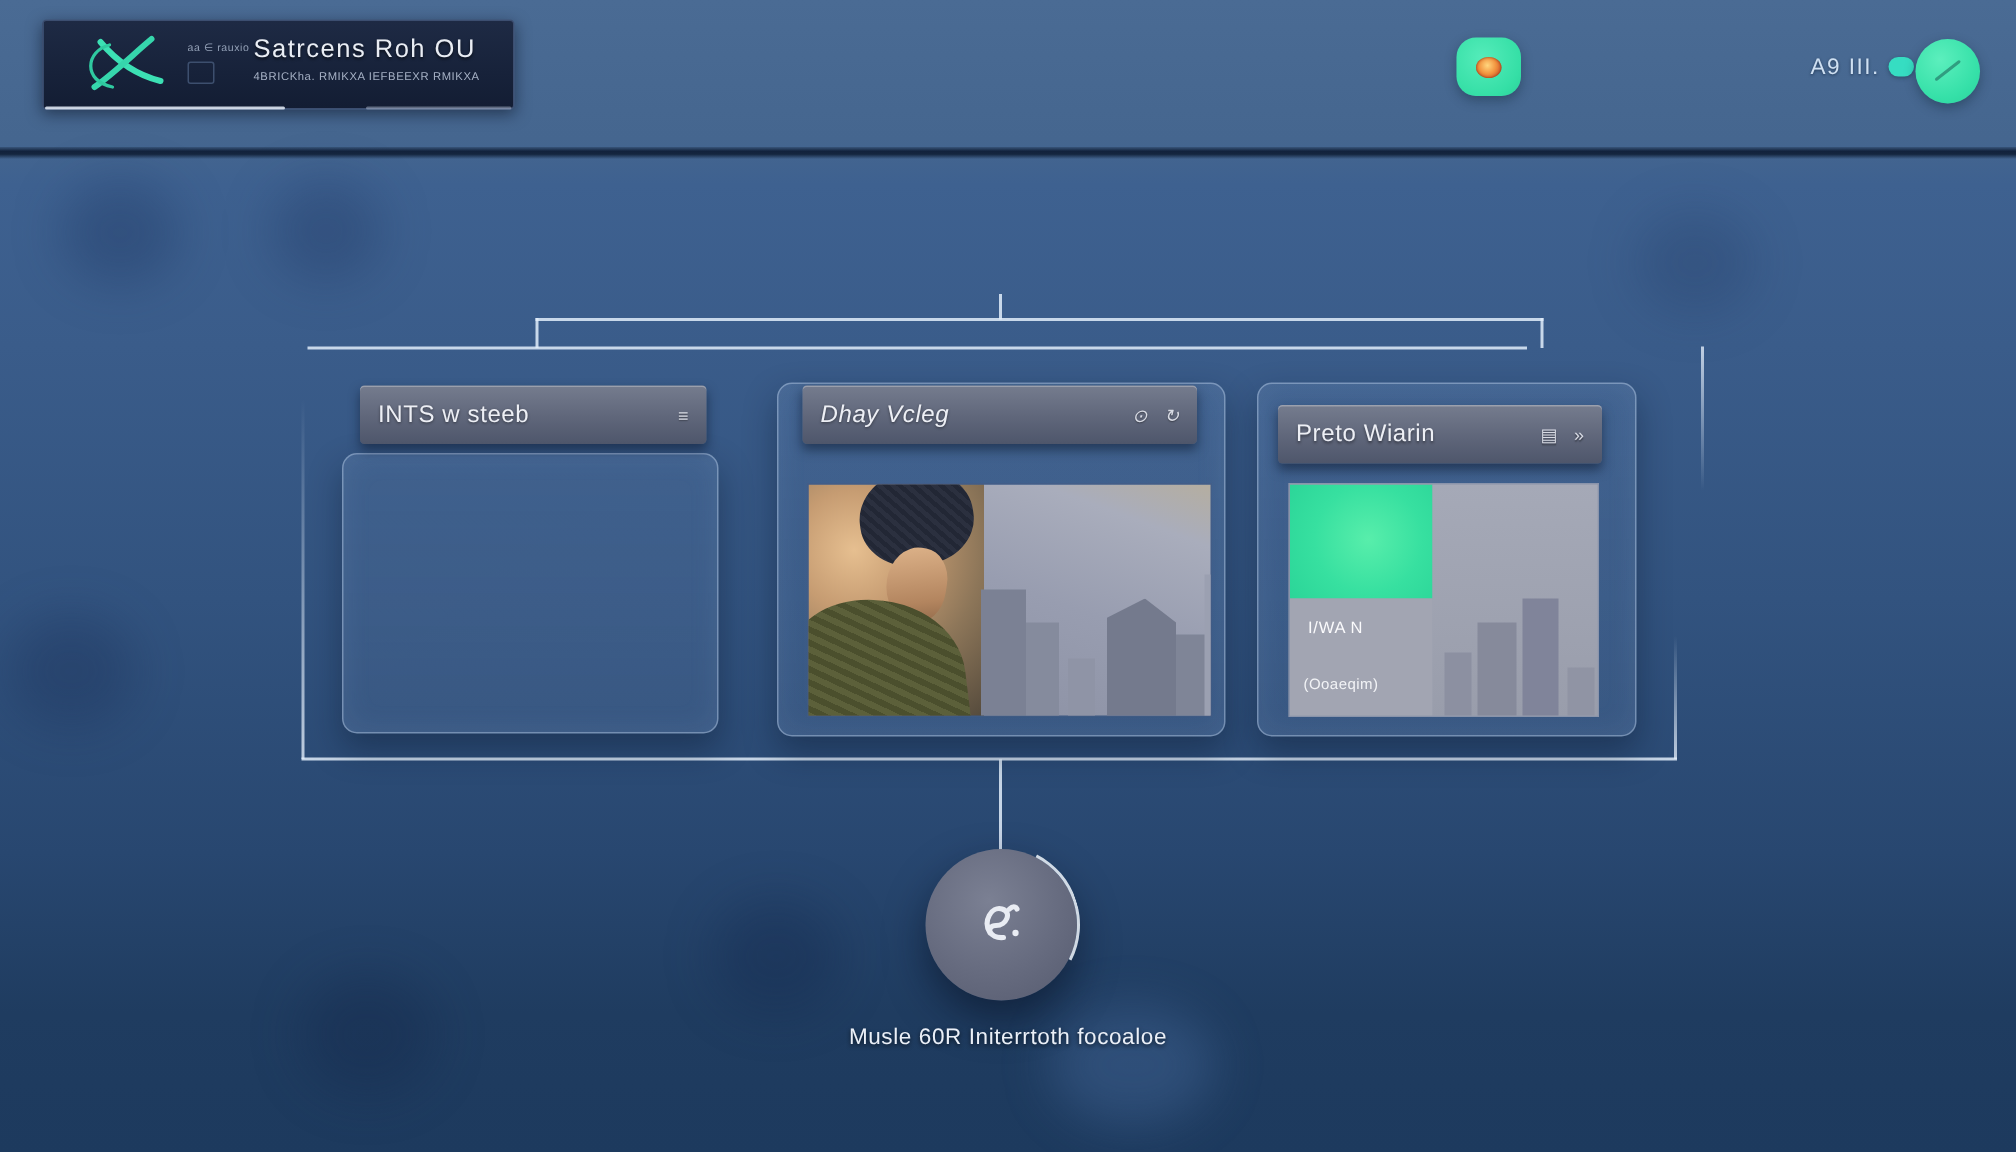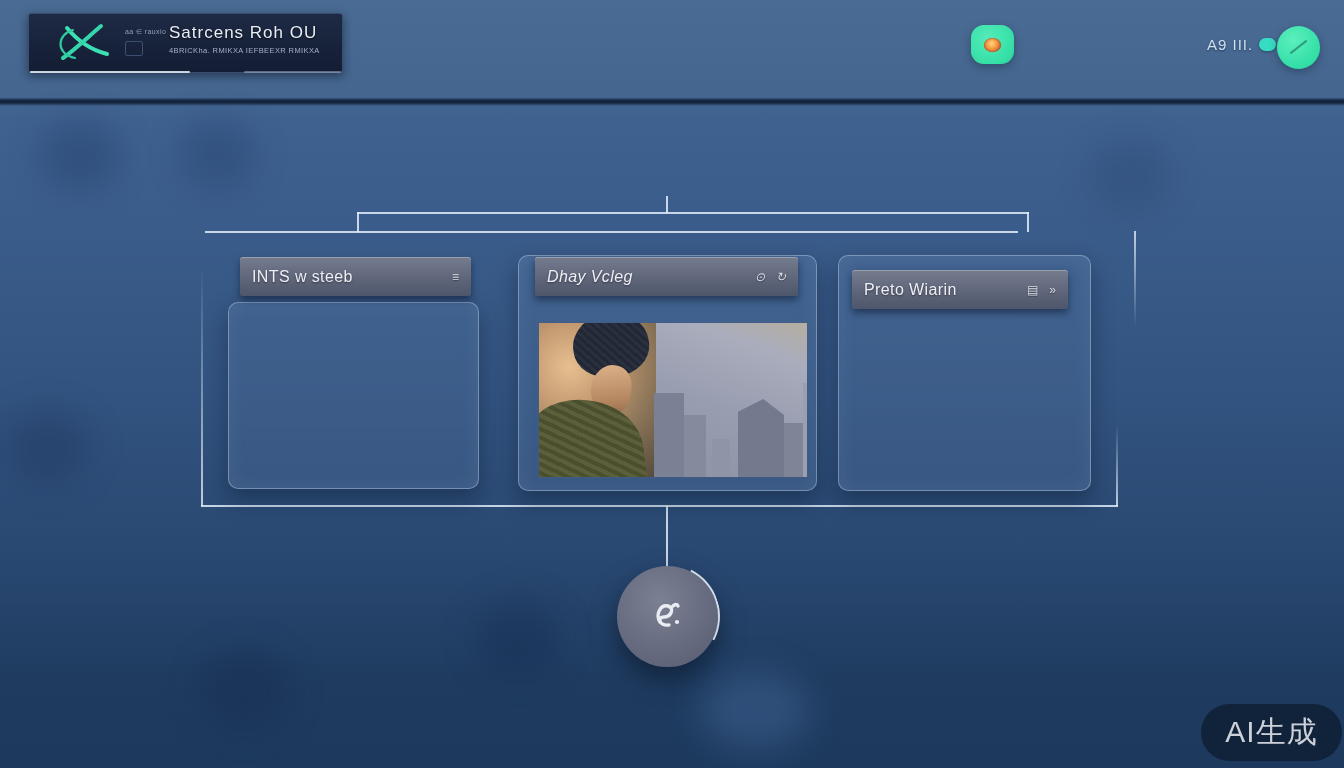--- a/index.html
+++ b/index.html
@@ -189,24 +189,37 @@
   </div>
 
   <div class="glass" style="left:838px;top:255px;width:251px;height:234px;"></div>
   <div class="card-header" style="left:852px;top:270px;width:216px;">
     <span class="ch-title">Preto Wiarin</span>
     <span class="ch-icons">
       <span class="ch-icon">▤</span>
       <span class="ch-icon">»</span>
     </span>
   </div>
+  <div class="c3">
+    <div class="c3-green"></div>
+    <div class="c3-left">
+      <div class="c3-t1">I/WA N</div>
+      <div class="c3-t2">(Ooaeqim)</div>
+    </div>
+    <div class="c3-right">
+      <div class="c3bar" style="left:8px;width:18px;height:44px;background:#8c90a1;"></div>
+      <div class="c3bar" style="left:30px;width:26px;height:64px;background:#868a9b;"></div>
+      <div class="c3bar" style="left:60px;width:24px;height:80px;background:#80849a;"></div>
+      <div class="c3bar" style="left:90px;width:18px;height:34px;background:#9094a4;"></div>
+    </div>
+  </div>
 
   <div class="hub">
     <svg width="44" height="44" viewBox="0 0 44 44">
       <path d="M14 28 C 9 20, 15 10, 22 12 C 29 14, 25 23, 18 23 C 11 23, 13 32, 23 31 M 27 12 c 2 -2 4 -2 5 0" stroke="#e9ecf3" stroke-width="3.4" fill="none" stroke-linecap="round" stroke-linejoin="round"></path>
       <circle cx="31" cy="28" r="2.1" fill="#e9ecf3"></circle>
     </svg>
   </div>
 
-
-  <div class="watermark">AI生成</div>
+  <div class="caption">Musle 60R Initerrtoth focoaloe</div>
+
 
 </div>
 
 </body></html>

